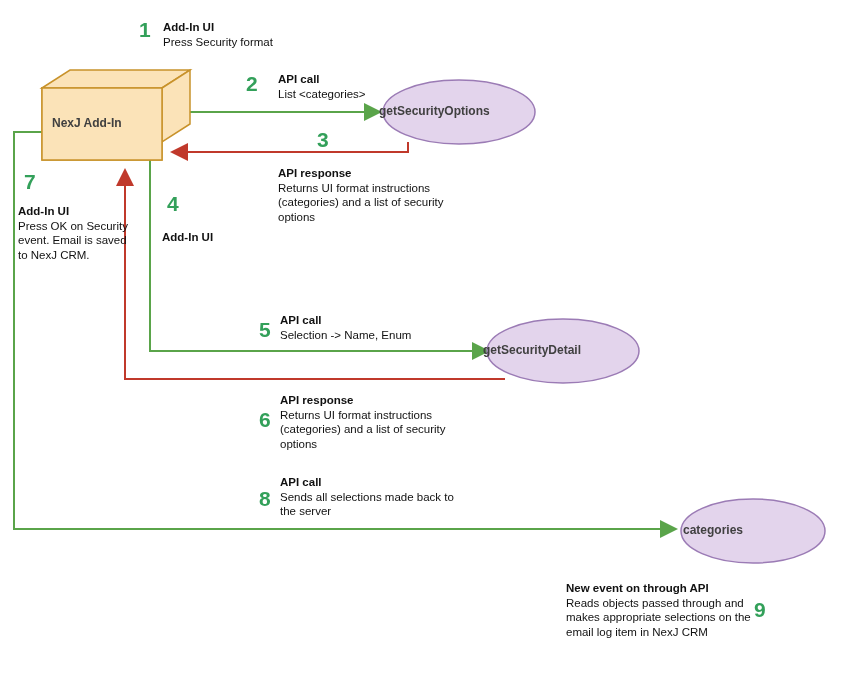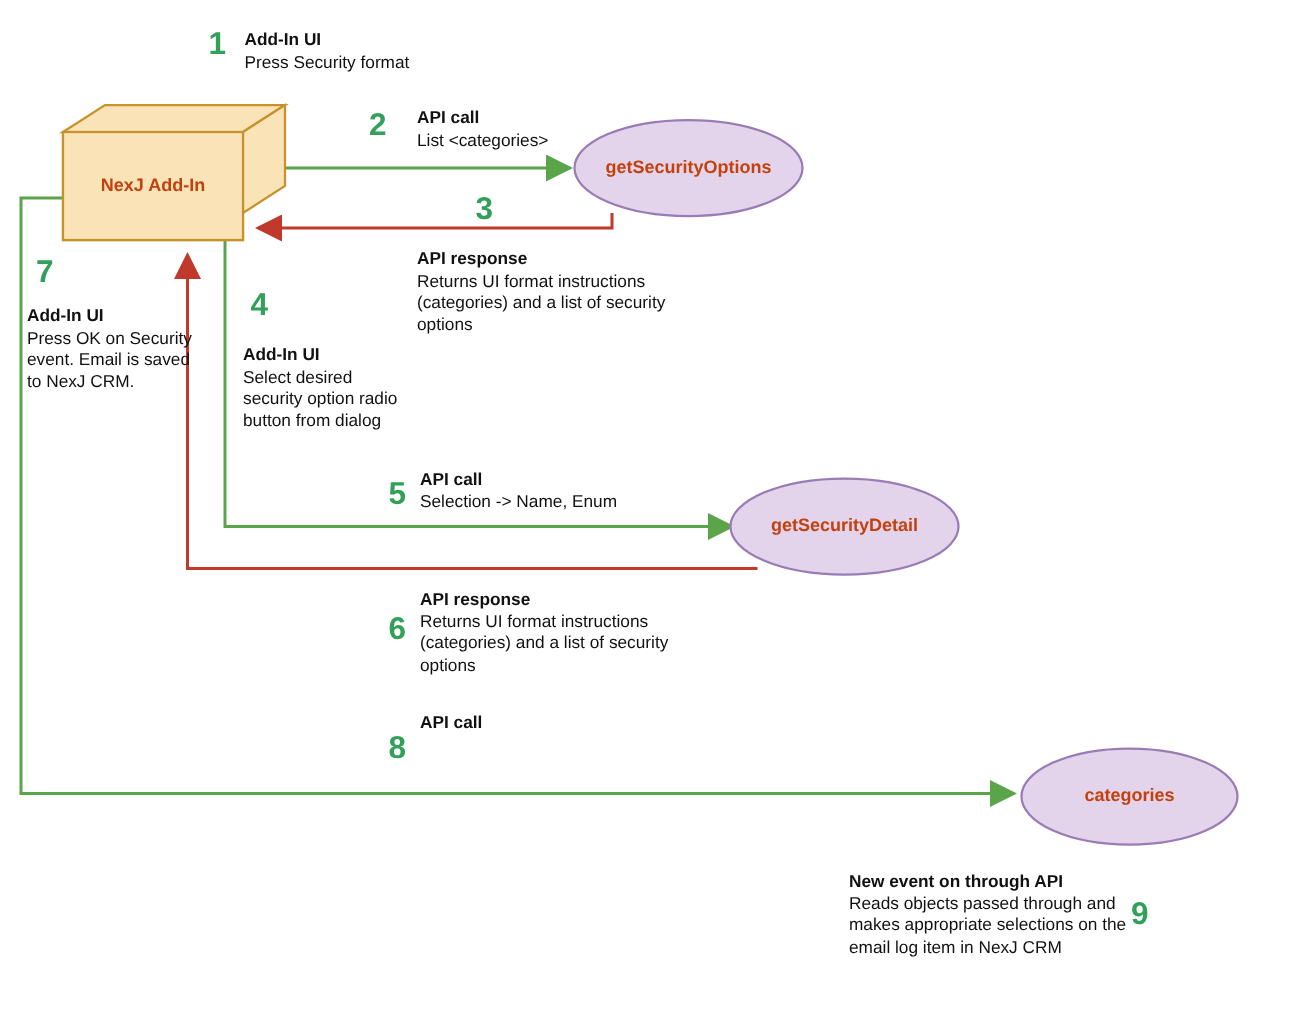--- a/index.html
+++ b/index.html
@@ -23,22 +23,22 @@
   svg.diagram-layer {
     position: absolute;
     left: 0; top: 0;
     width: 862px;
     height: 680px;
   }
   .node-label {
     position: absolute;
     font-weight: bold;
     font-size: 12px;
-    color: #c2410c;
-    text-align: center;
+    color: #404040;
+    text-align: left;
     pointer-events: none;
   }
   .step-num {
     position: absolute;
     color: #33a05a;
     font-weight: bold;
     font-size: 21px;
     font-family: "Liberation Sans", sans-serif;
   }
   .ann {
@@ -128,40 +128,40 @@
     <span class="ann-body">List &lt;categories&gt;</span>
   </div>
 
   <div class="ann" style="left:278px; top:166px; width:180px;">
     <span class="ann-title">API response</span>
     <span class="ann-body">Returns UI format instructions (categories) and a list of security options</span>
   </div>
 
   <div class="ann" style="left:162px; top:230px; width:105px;">
     <span class="ann-title">Add-In UI</span>
-    <span class="ann-body">Select desired security option radio button from dialog</span>
   </div>
 
   <div class="ann" style="left:280px; top:313px; width:200px;">
     <span class="ann-title">API call</span>
     <span class="ann-body">Selection -&gt; Name, Enum</span>
   </div>
 
   <div class="ann" style="left:280px; top:393px; width:180px;">
     <span class="ann-title">API response</span>
     <span class="ann-body">Returns UI format instructions (categories) and a list of security options</span>
   </div>
 
   <div class="ann" style="left:18px; top:204px; width:110px;">
     <span class="ann-title">Add-In UI</span>
     <span class="ann-body">Press OK on Security event. Email is saved to NexJ CRM.</span>
   </div>
 
   <div class="ann" style="left:280px; top:475px; width:175px;">
     <span class="ann-title">API call</span>
+    <span class="ann-body">Sends all selections made back to the server</span>
   </div>
 
   <div class="ann" style="left:566px; top:581px; width:190px;">
     <span class="ann-title">New event on through API</span>
     <span class="ann-body">Reads objects passed through and makes appropriate selections on the email log item in NexJ CRM</span>
   </div>
 
 </div>
 
 </body></html>

